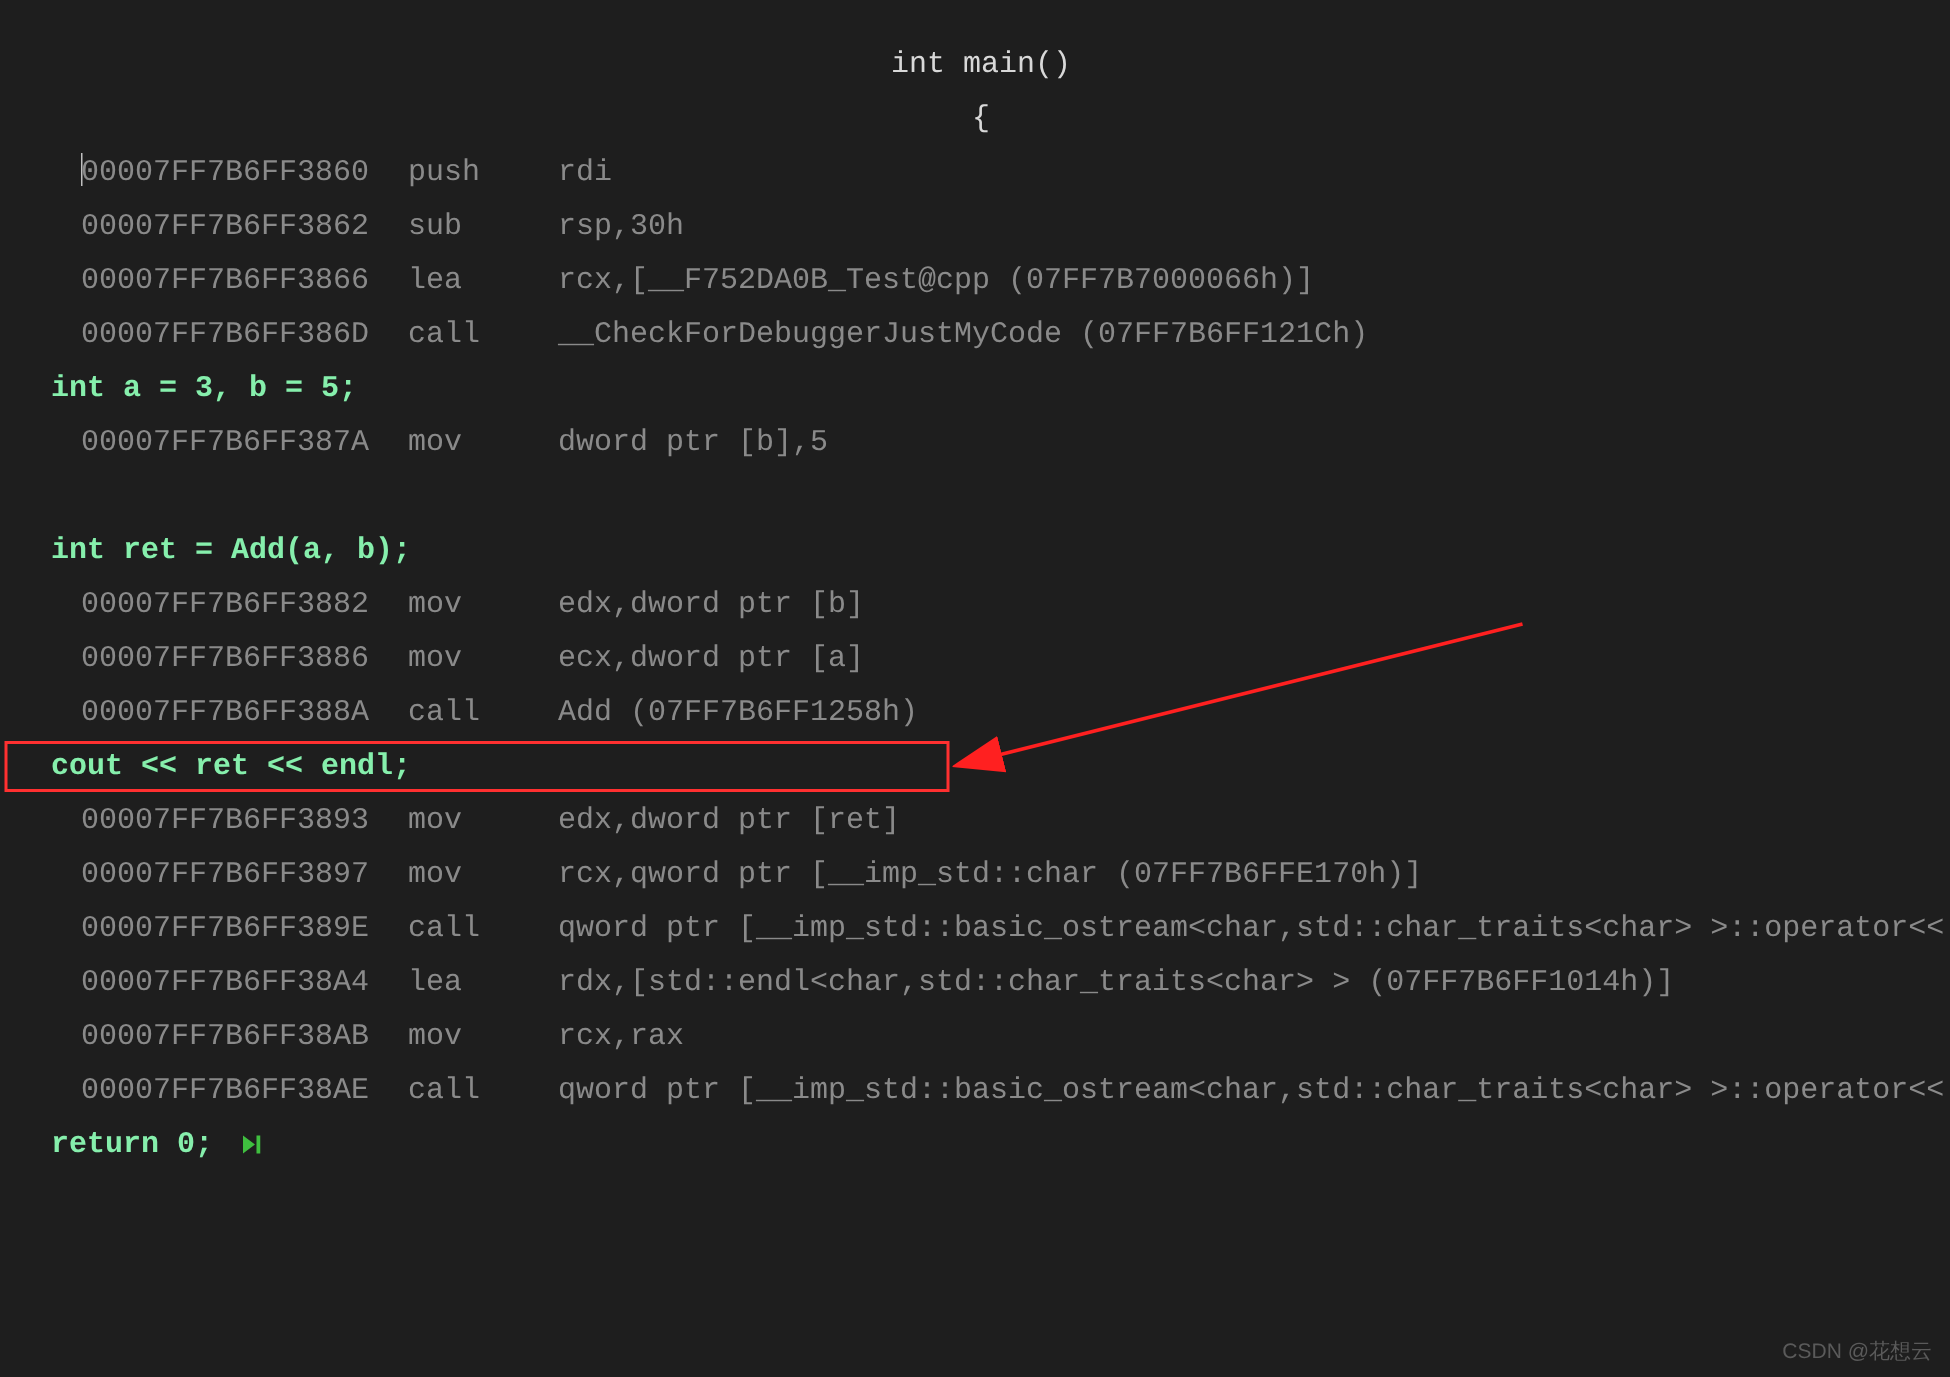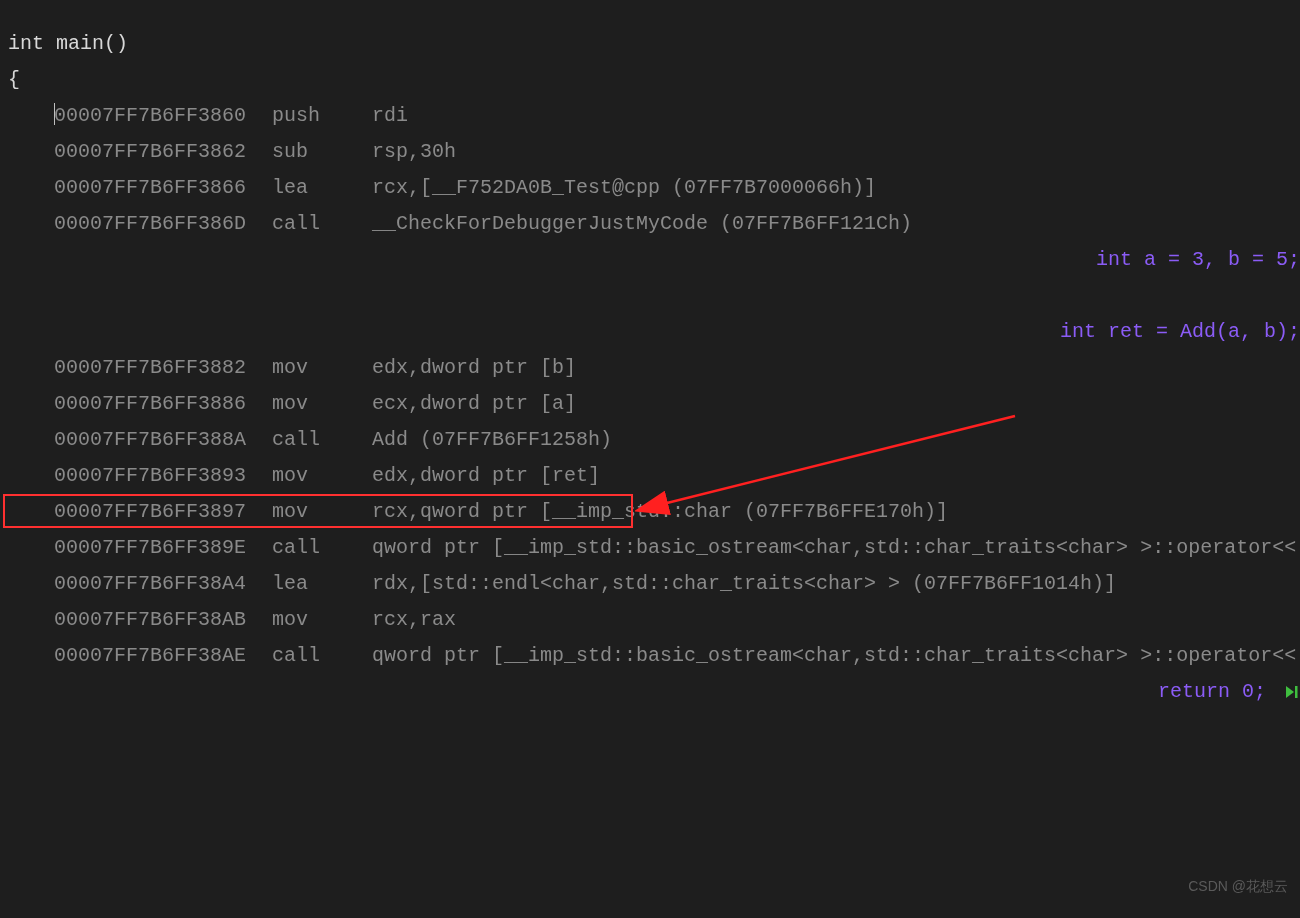--- a/index.html
+++ b/index.html
@@ -19,29 +19,29 @@
     }
     .line {
       height: 36px;
       line-height: 36px;
       white-space: nowrap;
       position: relative;
       padding-left: 48px;
     }
     .blank { height: 36px; }
     .src {
-      color: #8b5cf6;
-      font-weight: 400;
+      color: #86efac;
+      font-weight: 700;
       padding-left: 28px;
-      text-align: right;
     }
     .src0 {
       color: #d8d8d8;
       font-weight: 500;
       padding-left: 2px;
+      text-align: center;
     }
     .addr {
       color: #8a8a8a;
       display: inline-block;
       width: 218px;
     }
     .mnem {
       color: #8a8a8a;
       display: inline-block;
       width: 100px;
@@ -59,21 +59,21 @@
       pointer-events: none;
     }
     .step-marker {
       display: inline-block;
       vertical-align: middle;
       margin-left: 6px;
     }
     .step-marker svg { display: block; }
     .watermark {
       position: absolute;
-      bottom: 22px;
+      bottom: 8px;
       right: 12px;
       font-size: 14px;
       color: #5a5a5a;
       font-family: sans-serif;
     }
     .cursor-mark {
       display: inline-block;
       width: 1px;
       height: 22px;
       background: #c0c0c0;
@@ -99,35 +99,39 @@
   </div>
   <div class="line">
     <span class="addr">00007FF7B6FF3866</span><span class="mnem">lea</span><span class="ops">rcx,[__F752DA0B_Test@cpp (07FF7B7000066h)]</span>
   </div>
   <div class="line">
     <span class="addr">00007FF7B6FF386D</span><span class="mnem">call</span><span class="ops">__CheckForDebuggerJustMyCode (07FF7B6FF121Ch)</span>
   </div>
 
   <div class="line src">    int a = 3, b = 5;</div>
 
+  <div class="line">
+    <span class="addr">00007FF7B6FF387A</span><span class="mnem">mov</span><span class="ops">dword ptr [b],5</span>
+  </div>
 
   <div class="blank"></div>
 
   <div class="line src">    int ret = Add(a, b);</div>
 
   <div class="line">
     <span class="addr">00007FF7B6FF3882</span><span class="mnem">mov</span><span class="ops">edx,dword ptr [b]</span>
   </div>
   <div class="line">
     <span class="addr">00007FF7B6FF3886</span><span class="mnem">mov</span><span class="ops">ecx,dword ptr [a]</span>
   </div>
   <div class="line">
     <span class="addr">00007FF7B6FF388A</span><span class="mnem">call</span><span class="ops">Add (07FF7B6FF1258h)</span>
   </div>
 
+  <div class="line src">    cout &lt;&lt; ret &lt;&lt; endl;</div>
 
   <div class="line">
     <span class="addr">00007FF7B6FF3893</span><span class="mnem">mov</span><span class="ops">edx,dword ptr [ret]</span>
   </div>
   <div class="line">
     <span class="addr">00007FF7B6FF3897</span><span class="mnem">mov</span><span class="ops">rcx,qword ptr [__imp_std::char (07FF7B6FFE170h)]</span>
   </div>
   <div class="line">
     <span class="addr">00007FF7B6FF389E</span><span class="mnem">call</span><span class="ops">qword ptr [__imp_std::basic_ostream&lt;char,std::char_traits&lt;char&gt; &gt;::operator&lt;&lt;</span>
   </div>

